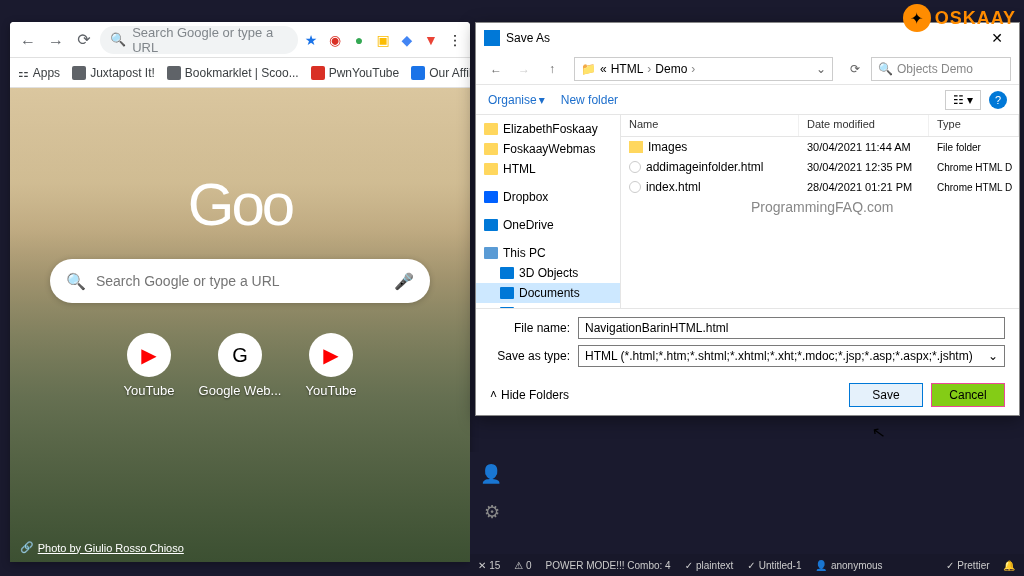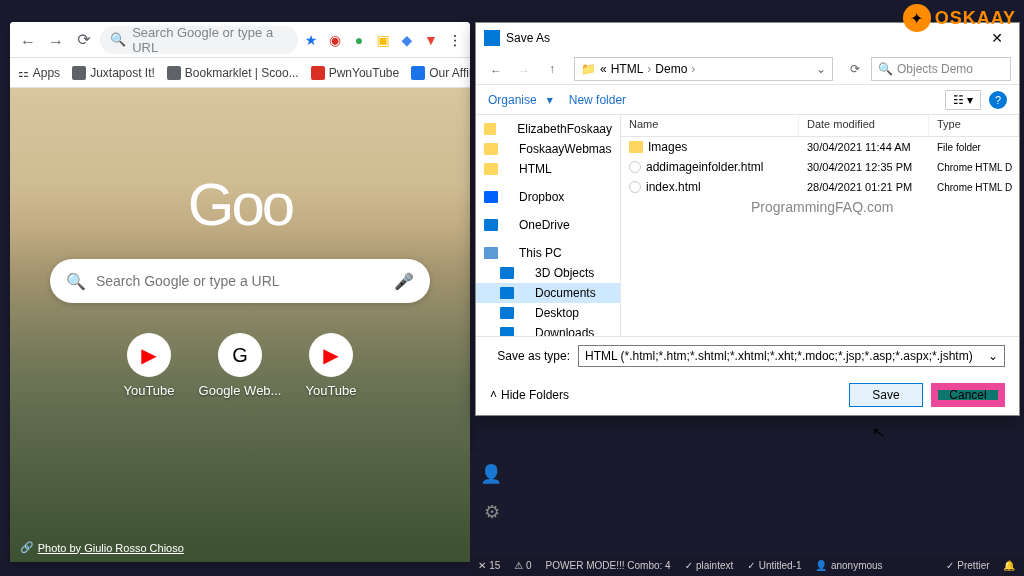--- a/index.html
+++ b/index.html
@@ -31,27 +31,27 @@
 .dialog-title{height:30px;display:flex;align-items:center;padding:0 8px;font-size:12px}
 .dialog-title .vsc{width:16px;height:16px;background:#0078d7;margin-right:6px}
 .dialog-title .close{margin-left:auto;font-size:14px;cursor:pointer;padding:0 8px}
 .dialog-nav{height:32px;display:flex;align-items:center;padding:0 8px;gap:4px;border-bottom:1px solid #e5e5e5}
 .dnav-btn{width:24px;height:24px;display:flex;align-items:center;justify-content:center;color:#666;cursor:pointer}
 .breadcrumb{flex:1;height:24px;border:1px solid #ccc;display:flex;align-items:center;padding:0 6px;gap:4px;font-size:12px;margin:0 6px}
 .breadcrumb .sep{color:#888}
 .breadcrumb .dd{margin-left:auto;color:#666}
 .dnav-search{width:140px;height:24px;border:1px solid #ccc;display:flex;align-items:center;padding:0 6px;gap:4px;color:#888;font-size:12px}
 .dialog-toolbar{height:30px;display:flex;align-items:center;padding:0 12px;gap:16px;border-bottom:1px solid #e5e5e5;font-size:12px}
-.dtb{color:#1e6fcc;cursor:pointer;display:flex;align-items:center;gap:10px}
+.dtb{color:#1e6fcc;cursor:pointer;display:flex;align-items:center;gap:2px}
 .dtb-right{margin-left:auto;display:flex;gap:8px;align-items:center}
 .view-btn{width:36px;height:20px;border:1px solid #ccc;display:flex;align-items:center;justify-content:center;gap:2px}
 .help-btn{width:18px;height:18px;background:#0078d7;color:#fff;border-radius:50%;display:flex;align-items:center;justify-content:center;font-size:11px}
 .dialog-body{flex:1;display:flex;overflow:hidden}
 .tree{width:145px;border-right:1px solid #e5e5e5;padding:4px 0;overflow:hidden}
-.tree-item{display:flex;align-items:center;padding:3px 8px;gap:21px;font-size:12px;cursor:pointer;white-space:nowrap}
+.tree-item{display:flex;align-items:center;padding:3px 8px;gap:5px;font-size:12px;cursor:pointer;white-space:nowrap}
 .tree-item.selected{background:#cde8ff}
 .tree-item .fi{width:14px;height:12px;background:#ffd75e;border-radius:1px}
 .tree-item .fi.blue{background:#0078d7}
 .tree-item .fi.pc{background:#5a9bd5}
 .tree-item .fi.db{background:#0061ff}
 .tree-item .fi.od{background:#0078d7}
 .tree-item.indent{padding-left:24px}
 .filelist{flex:1;display:flex;flex-direction:column}
 .fl-header{display:flex;height:22px;border-bottom:1px solid #e5e5e5;font-size:11px;color:#333}
 .fl-col{padding:3px 8px;border-right:1px solid #f0f0f0}
@@ -67,21 +67,21 @@
 .fi2{width:14px;height:12px;background:#ffd75e}
 .fi2.html{background:#fff;border:1px solid #ccc;border-radius:50%;width:12px;height:12px}
 .wm{position:absolute;top:62px;left:130px;font-size:14px;color:#888;font-weight:500;pointer-events:none}
 .dialog-footer{padding:8px 14px;display:flex;flex-direction:column;gap:6px;border-top:1px solid #e5e5e5}
 .ff-row{display:flex;align-items:center;gap:8px}
 .ff-label{width:80px;text-align:right;font-size:12px}
 .ff-input{flex:1;height:22px;border:1px solid #7a7a7a;padding:0 6px;font-size:12px}
 .ff-select{flex:1;height:22px;border:1px solid #7a7a7a;padding:0 6px;font-size:12px;background:#fff;display:flex;align-items:center;justify-content:space-between}
 .dialog-actions{display:flex;align-items:center;padding:8px 14px;gap:8px}
 .hide-folders{font-size:12px;cursor:pointer;display:flex;align-items:center;gap:4px}
-.dlg-btn{width:74px;height:24px;border:7px solid #ec4899;background:#0f766e;font-size:12px;cursor:pointer;display:flex;align-items:center;justify-content:center}
+.dlg-btn{width:74px;height:24px;border:1px solid #ec4899;background:#84cc16;font-size:12px;cursor:pointer;display:flex;align-items:center;justify-content:center}
 .dlg-btn.primary{border:1.5px solid #0078d7;background:#e5f1fb}
 .spacer{flex:1}
 .cursor{position:absolute;left:872px;top:423px;z-index:200;font-size:16px;color:#000;transform:rotate(-10deg)}
 .statusbar{position:absolute;bottom:0;left:470px;right:0;height:22px;background:#18182a;color:#ccc;font-size:10px;display:flex;align-items:center;padding:0 8px;gap:14px}
 .statusbar .sb{display:flex;align-items:center;gap:3px;white-space:nowrap}
 .activitybar{position:absolute;left:470px;top:452px;bottom:22px;width:44px;background:#1a1a2e;display:flex;flex-direction:column;align-items:center;gap:14px;padding-top:10px}
 .activitybar .ab{width:24px;height:24px;color:#888;display:flex;align-items:center;justify-content:center;font-size:18px}
 </style>
 </head>
 <body>
@@ -281,20 +281,24 @@
               <span>index.html</span>
             </div>
             <div class="c date">28/04/2021 01:21 PM</div>
             <div class="c type">Chrome HTML D</div>
           </div>
         </div>
     </div>
   </div>
   <div class="dialog-footer">
     <div class="ff-row">
+      <div class="ff-label">File name:</div>
+      <input class="ff-input" value="NavigationBarinHTML.html" style="">
+    </div>
+    <div class="ff-row">
       <div class="ff-label">Save as type:</div>
       <div class="ff-select">
         <span>HTML (*.html;*.htm;*.shtml;*.xhtml;*.xht;*.mdoc;*.jsp;*.asp;*.aspx;*.jshtm)</span>
         <span>⌄</span>
       </div>
     </div>
   </div>
   <div class="dialog-actions">
     <div class="hide-folders">
         <span>˄</span> 

